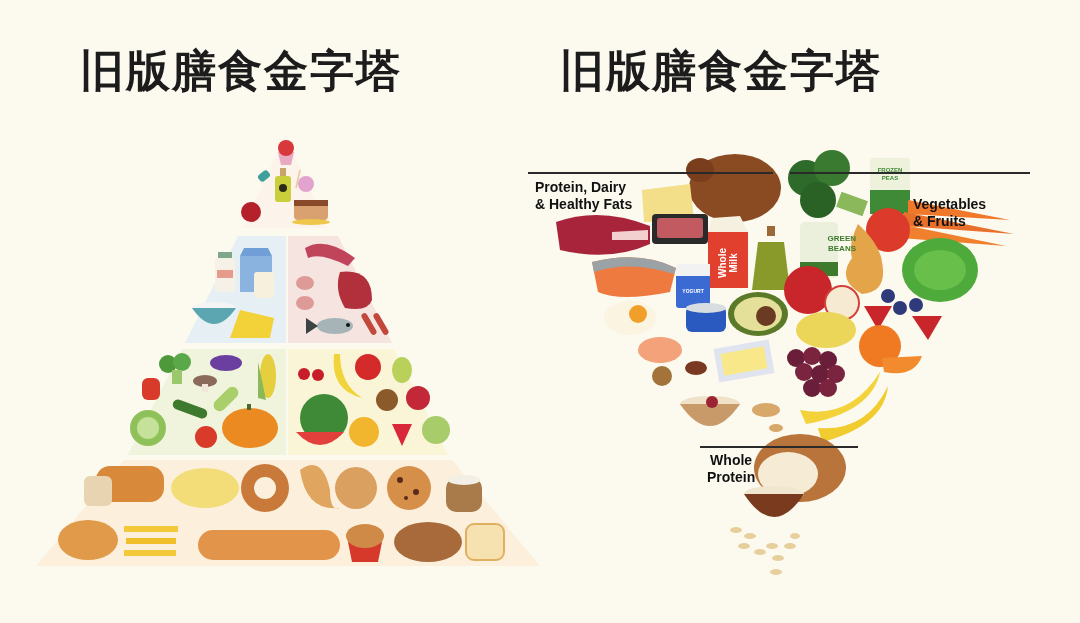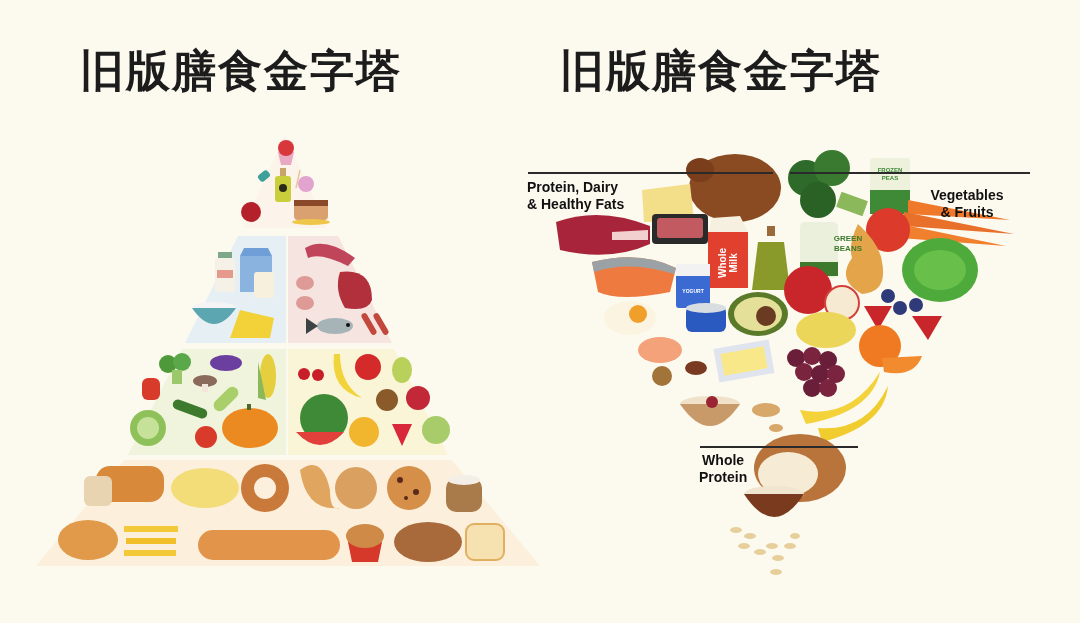--- a/index.html
+++ b/index.html
@@ -22,23 +22,23 @@
   #title-new { left: 560px; }
   svg.stage { position: absolute; left: 0; top: 0; }
   .label {
     position: absolute;
     font-family: "Liberation Sans", "DejaVu Sans", sans-serif;
     font-weight: bold;
     font-size: 14px;
     line-height: 17px;
     color: #111;
   }
-  .label span { display: block; }
+  .label span { display: block; margin-left: 8px; }
   #label-protein { left: 527px; top: 179px; }
-  #label-veg { left: 905px; top: 187px; text-align: center; width: 124px; }
+  #label-veg { left: 905px; top: 196px; text-align: left; width: 124px; }
   #label-grains { left: 699px; top: 452px; text-align: center; }
   .rule { position: absolute; height: 1.5px; background: #2a2a2a; }
 </style>
 </head>
 <body>
 
 <div class="title" id="title-old">旧版膳食金字塔</div>
 <div class="title" id="title-new">旧版膳食金字塔</div>
 
 <svg class="stage" width="1080" height="623" viewBox="0 0 1080 623" xmlns="http://www.w3.org/2000/svg">
@@ -406,15 +406,15 @@
 <div class="label" id="label-veg">
   <span>Vegetables</span>
   <span>&amp; Fruits</span>
 </div>
 <div class="label" id="label-grains">
   <span>Whole</span>
   <span>Protein</span>
 </div>
 
 <div style="position:absolute; left:706px; top:252px; transform:rotate(-90deg); font:bold 10px 'Liberation Sans',sans-serif; color:#fff; width:44px; text-align:center;">Whole Milk</div>
-<div style="position:absolute; left:800px; top:234px; width:56px; font:bold 8px 'Liberation Sans',sans-serif; color:#3e7a2e; text-align:center; line-height:10px;margin-left:20px;">GREEN BEANS</div>
+<div style="position:absolute; left:800px; top:234px; width:56px; font:bold 8px 'Liberation Sans',sans-serif; color:#3e7a2e; text-align:right; line-height:10px;">GREEN BEANS</div>
 <div style="position:absolute; left:872px; top:166px; width:36px; font:bold 6px 'Liberation Sans',sans-serif; color:#3e8a36; text-align:center; line-height:8px;">FROZEN PEAS</div>
 <div style="position:absolute; left:676px; top:288px; width:34px; font:bold 5px 'Liberation Sans',sans-serif; color:#fff; text-align:center;">YOGURT</div>
 
 </body></html>

